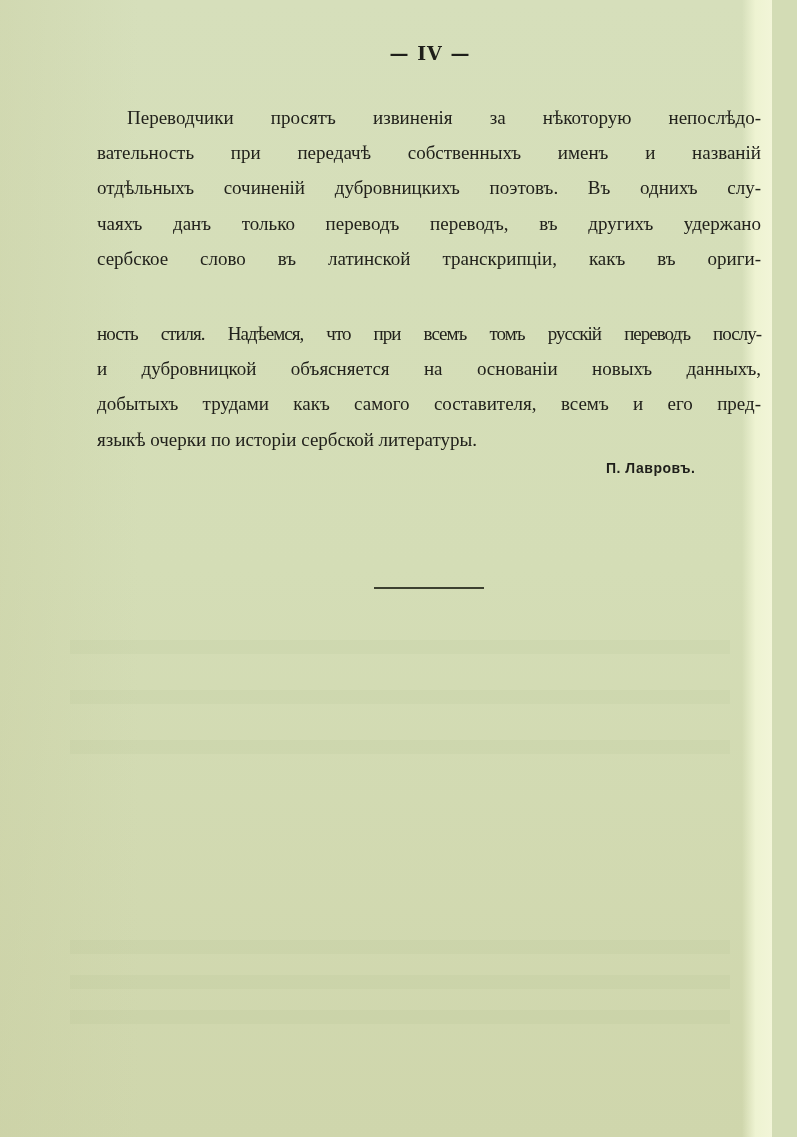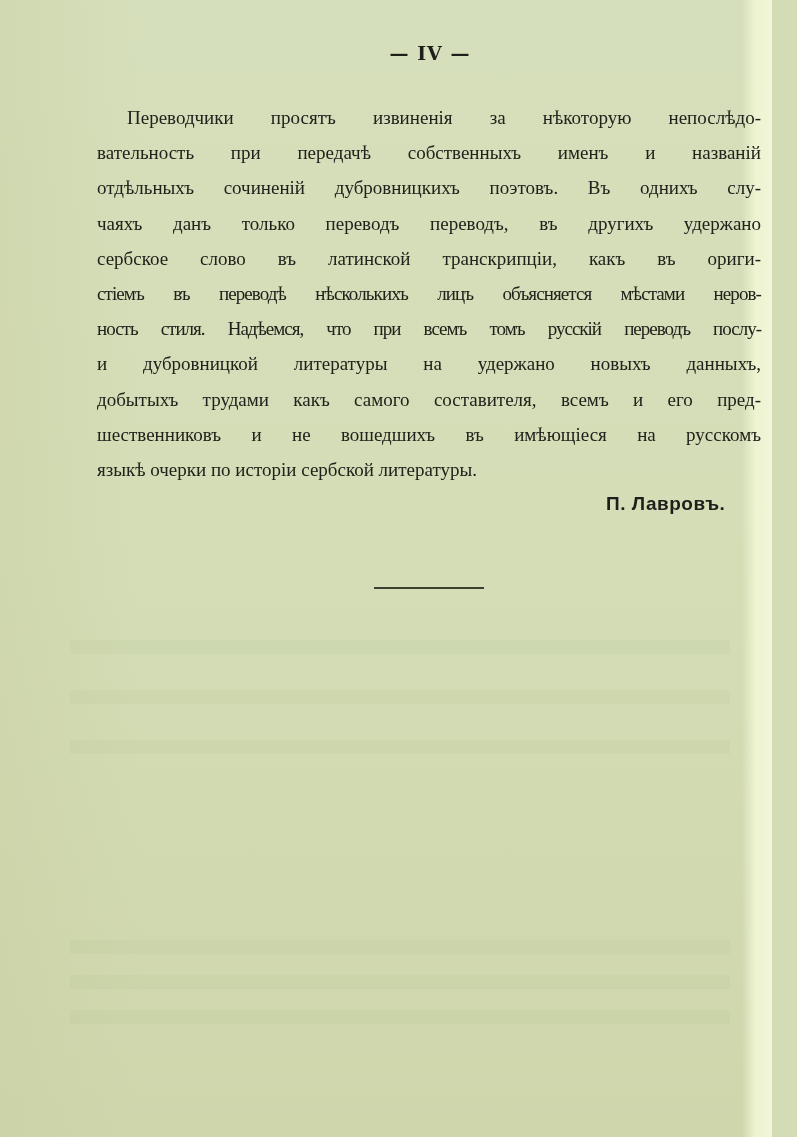--- a/index.html
+++ b/index.html
@@ -53,25 +53,25 @@
     line-height: 35.2px;
     white-space: nowrap;
     text-align: justify;
     text-align-last: justify;
     overflow: visible;
   }
   .line.first { padding-left: 30px; }
   .line.last { text-align-last: left; }
   .signature {
     position: absolute;
-    top: 493px;
+    top: 460px;
     left: 606px;
     font-family: "Liberation Sans", sans-serif;
     font-weight: bold;
-    font-size: 19px;
+    font-size: 14px;
     color: #1e1e1a;
     letter-spacing: 0.5px;
   }
   .separator {
     position: absolute;
     top: 587px;
     left: 374px;
     width: 110px;
     height: 2px;
     background: #3c4030;
@@ -97,24 +97,22 @@
   <div class="right-edge"></div>
 
   <div class="page-number">— IV —</div>
 
   <div class="text-block">
     <div class="line first">Переводчики просятъ извиненія за нѣкоторую непослѣдо-</div>
     <div class="line">вательность при передачѣ собственныхъ именъ и названій</div>
     <div class="line">отдѣльныхъ сочиненій дубровницкихъ поэтовъ. Въ однихъ слу-</div>
     <div class="line">чаяхъ данъ только переводъ переводъ, въ другихъ удержано</div>
     <div class="line">сербское слово въ латинской транскрипціи, какъ въ ориги-</div>
-    <div class="line" style="letter-spacing:-0.9px;">стіемъ въ переводѣ нѣсколькихъ лицъ объясняется мѣстами неров-</div>
-    <div class="line" style="letter-spacing:-1px;">ность стиля. Надѣемся, что при всемъ томъ русскій переводъ послу-</div>
-    <div class="line">и дубровницкой литературы на удержано новыхъ данныхъ,</div>
+    <div class="line" style="letter-spacing:-1px;margin-top:40px;">ность стиля. Надѣемся, что при всемъ томъ русскій переводъ послу-</div>
+    <div class="line">и дубровницкой объясняется на основаніи новыхъ данныхъ,</div>
     <div class="line">добытыхъ трудами какъ самого составителя, всемъ и его пред-</div>
-    <div class="line">шественниковъ и не вошедшихъ въ имѣющіеся на русскомъ</div>
     <div class="line last">языкѣ очерки по исторіи сербской литературы.</div>
   </div>
 
   <div class="signature">П. Лавровъ.</div>
 
   <div class="separator"></div>
 </div>
 
 </body></html>

